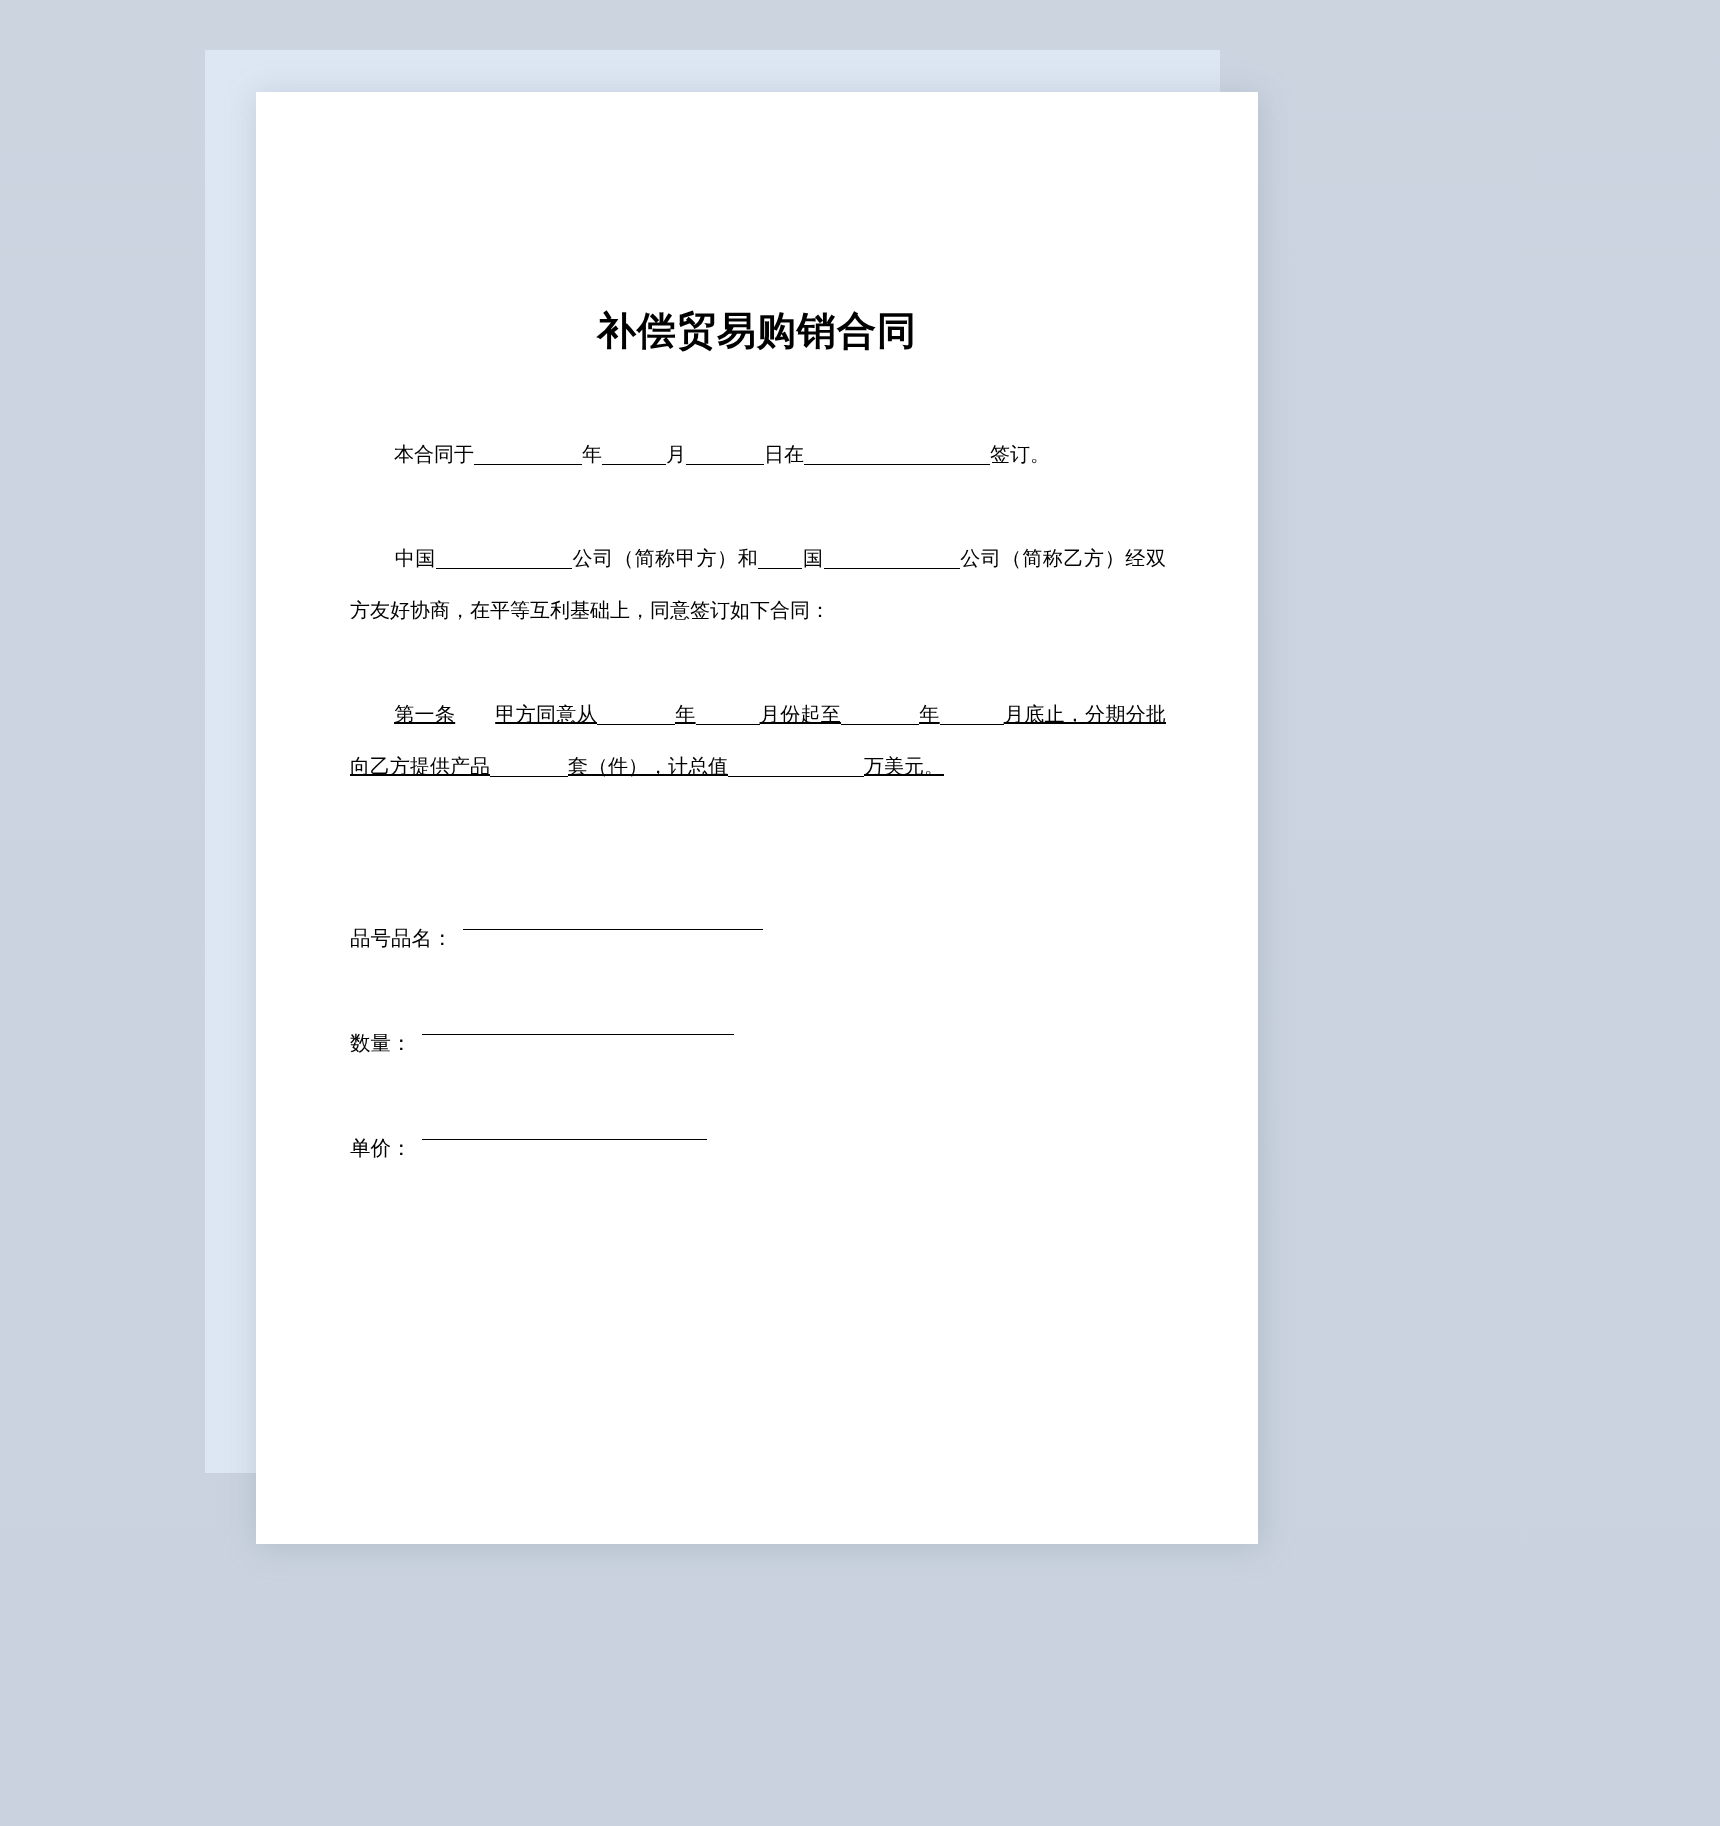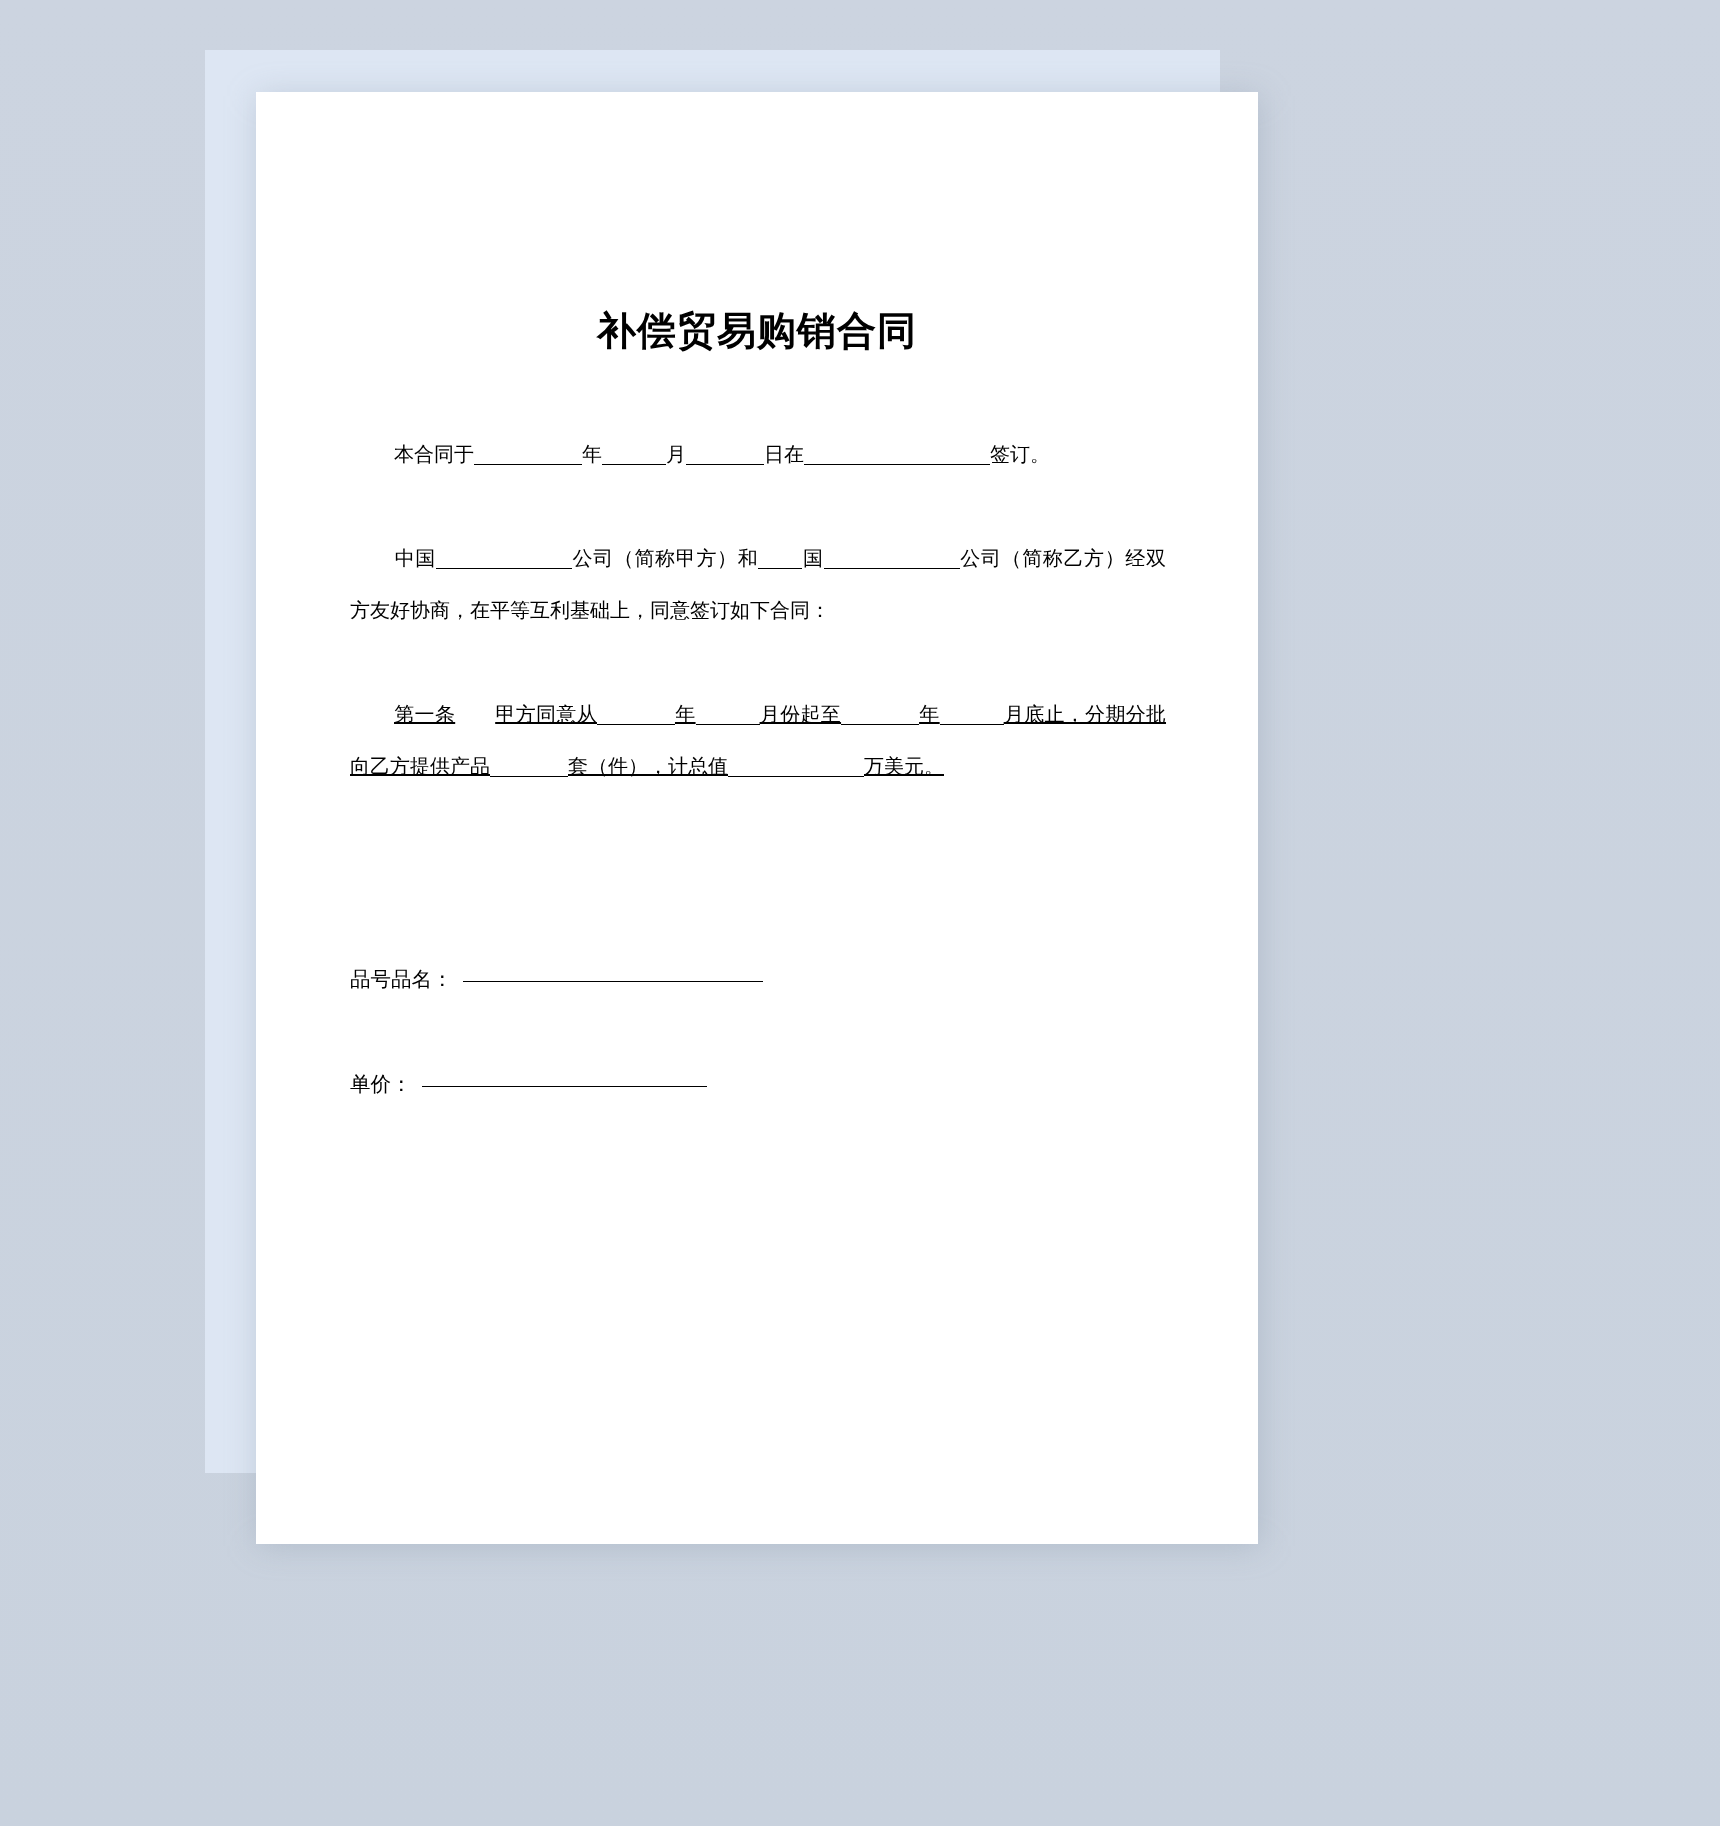--- a/index.html
+++ b/index.html
@@ -115,21 +115,21 @@
 
   
   .fields {
     position: absolute;
     left: 94px;
     top: 836px;
     width: 816px;
   }
   .field-row {
     display: flex;
-    align-items: center;
+    align-items: flex-start;
     height: 105px;
     font-size: 20.5px;
     color: #000;
   }
   .field-label {
     white-space: nowrap;
     line-height: 1;
     padding-bottom: 2px;
   }
   .field-rule {
@@ -160,20 +160,24 @@
           <p class="para"><span class="indent"></span><span>中国</span><span class="blank b-xl"></span><span>公司（简称甲方）和</span><span class="blank b-xs"></span><span>国</span><span class="blank b-xl"></span><span>公司（简称乙方）经双方友好协商，在平等互利基础上，同意签订如下合同：</span></p>
           <p class="para"><span class="indent"></span><span>第一条</span><span class="gap-wide"></span><span>甲方同意从</span><span class="blank b-m"></span><span>年</span><span class="blank b-s"></span><span>月份起至</span><span class="blank b-m"></span><span>年</span><span class="blank b-s"></span><span>月底止，分期分批向乙方提供产品</span><span class="blank b-m"></span><span>套（件），计总值</span><span class="blank b-xl"></span><span>万美元。</span></p>
         </div>
 
       <div class="fields" id="fields-block">
           <div class="field-row">
             <span class="field-label">品号品名：</span>
             <span class="field-rule rule-w1"></span>
           </div>
           <div class="field-row">
+            <span class="field-label">数量：</span>
+            <span class="field-rule rule-w3"></span>
+          </div>
+          <div class="field-row">
             <span class="field-label">单价：</span>
             <span class="field-rule rule-w4"></span>
           </div>
         </div>
 
     </div>
   </div>
 
 </div>
 

